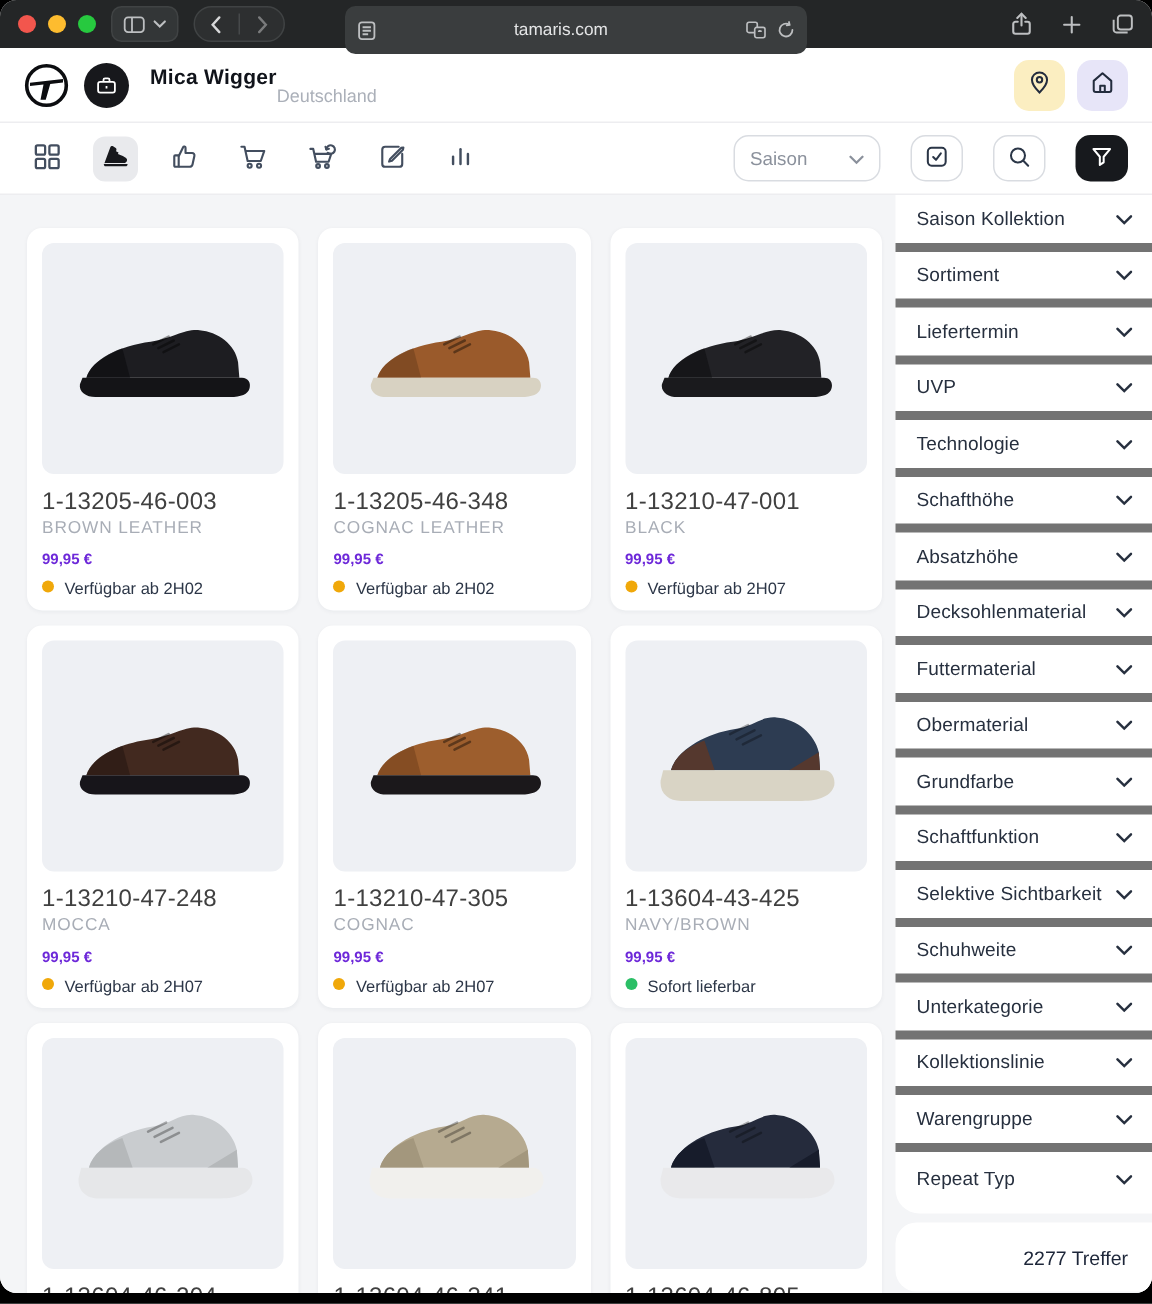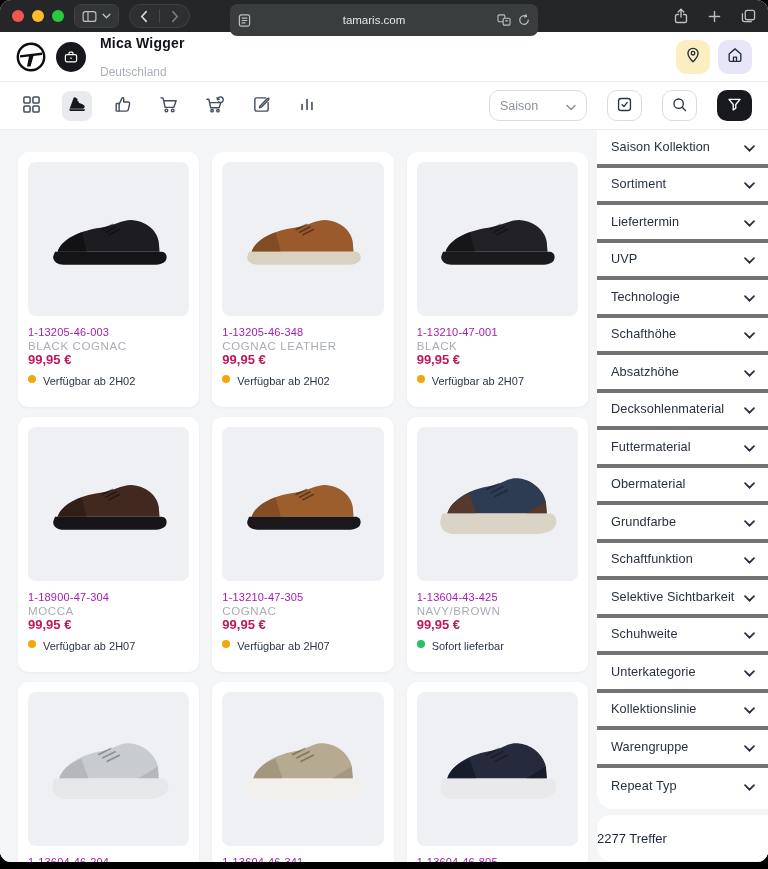--- a/index.html
+++ b/index.html
@@ -19,21 +19,21 @@
   .cicon svg { display:block; }
   .dim svg { opacity:.45; }
   .addressbar { position:absolute; left:50%; transform:translateX(-50%); top:4px; width:308px; height:24px; background:#3a3d3e; border-radius:7px; display:flex; align-items:center; padding:16px 8px; }
   .addressbar .url { flex:1; text-align:center; font-size:11.5px; color:#e4e5e6; }
   .chrome-right { margin-left:auto; display:flex; gap:20px; align-items:center; }
 
   
   .header { height:50px; background:#fff; border-bottom:1px solid #ededf0; display:flex; align-items:center; padding:0 16px; gap:10px; }
   .logo-circle { width:30px; height:30px; }
   .biz-badge { width:30px; height:30px; border-radius:50%; background:#17181c; display:flex; align-items:center; justify-content:center; }
-  .who { display:flex; flex-direction:column; margin-left:4px; }
+  .who { display:flex; flex-direction:row; margin-left:4px; }
   .who .name { font-size:14px; font-weight:700; color:#10131a; letter-spacing:.2px; }
   .who .country { font-size:12px; color:#abb0b9; margin-top:14px; }
   .header-right { margin-left:auto; display:flex; gap:8px; }
   .sq-btn { width:34px; height:34px; border-radius:10px; display:flex; align-items:center; justify-content:center; border:none; cursor:pointer; }
 
   
   .toolbar { height:48px; background:#fff; border-bottom:1px solid #ededf0; display:flex; align-items:center; padding:0 16px; }
   .tool-icons { display:flex; align-items:center; gap:16px; }
   .ticon { width:30px; height:30px; display:flex; align-items:center; justify-content:center; border-radius:8px; background:transparent; border:none; cursor:pointer; color:#434e5f; }
   .ticon.active { background:#e9eaed; }
@@ -43,33 +43,33 @@
   .ob-btn { width:35px; height:31px; border:1px solid #d9dce1; border-radius:10px; background:#fff; display:flex; align-items:center; justify-content:center; cursor:pointer; color:#2b3647; }
   .dark-btn { width:35px; height:31px; border-radius:10px; background:#17191d; border:none; display:flex; align-items:center; justify-content:center; cursor:pointer; }
 
   
   .content { display:flex; background:#f4f5f7; height:732px; overflow:hidden; }
   .main { flex:1; padding:22px 9px 0 18px; overflow:hidden; }
   .grid { display:grid; grid-template-columns:repeat(3, 1fr); gap:10px 13px; }
   .card { background:#fff; border-radius:10px; padding:10px; height:255px; overflow:hidden; box-shadow:0 1px 3px rgba(25,35,55,.05); cursor:pointer; }
   .imgbox { height:154px; background:#eef0f4; border-radius:8px; display:flex; align-items:center; justify-content:center; }
   .imgbox svg { width:120px; height:76px; }
-  .p-code { margin-top:10px; font-size:11px; color:#a21caf; letter-spacing:.2px; }
+  .p-code { margin-top:10px; font-size:16px; color:#404040; letter-spacing:.2px; }
   .p-name { margin-top:2px; font-size:11.5px; color:#a8adb6; letter-spacing:.6px; }
-  .p-price { font-size:13px; font-weight:700; color:#be185d; }
+  .p-price { margin-top:10px; font-size:10px; font-weight:700; color:#6d28d9; }
   .p-status { margin-top:8px; display:flex; align-items:flex-start; gap:7px; font-size:11px; color:#2c3647; }
   .dot { width:8px; height:8px; border-radius:50%; flex:0 0 8px; }
 
   
   .panel-col { width:171px; display:flex; flex-direction:column; }
   .panel { background:#fff; border-radius:0 0 0 16px; padding-bottom:4px; }
-  .f-row { height:37.5px; display:flex; align-items:center; justify-content:space-between; padding:0 13px 0 14px; border-bottom:4px solid #737373; cursor:pointer; }
+  .f-row { height:37.5px; display:flex; align-items:center; justify-content:space-between; padding:0 13px 0 14px; border-bottom:6px solid #737373; cursor:pointer; }
   .panel .f-row:last-of-type { border-bottom:none; }
   .f-label { font-size:12.7px; color:#27303f; letter-spacing:.1px; }
-  .treffer { margin-top:6px; height:46px; background:#fff; border-radius:14px 0 0 14px; display:flex; align-items:center; padding-right:16px; }
+  .treffer { margin-top:6px; height:46px; background:#fff; border-radius:14px 0 0 14px; display:flex; align-items:center; justify-content:flex-end; padding-right:16px; }
   .treffer span { font-size:13px; color:#1d2639; }
 </style>
 </head>
 <body>
 
 <div class="window">
 
   <div class="chrome">
     <div class="traffic">
       <span class="light red"></span>
@@ -298,21 +298,21 @@
             <div class="imgbox">
               <svg viewBox="0 0 140 86">
                 <path d="M10 58 C14 44 36 33 60 30 C78 27 86 20 98 21 C112 22 126 32 128 46 L129 58 Z" fill="#1d1d21"></path>
                 <path d="M10 58 C13 48 24 40 38 35 L44 58 Z" opacity="0.55" fill="#0a0a0c"></path>
                 <path d="M62 32 L74 26 M66 35 L78 29 M70 38 L82 32" stroke="rgba(0,0,0,0.4)" stroke-width="2" fill="none" stroke-linecap="round"></path>
                 <path d="M7 58 L131 58 C136 58 138 62 137 66 C136 71 130 73 122 73 L17 73 C10 73 4 69 5 63 Z" fill="#141417"></path>
               </svg>
 
             </div>
             <div class="p-code">1-13205-46-003</div>
-            <div class="p-name">BLACK COGNAC</div>
+            <div class="p-name">BROWN LEATHER</div>
             <div class="p-price">99,95 €</div>
             <div class="p-status">
               <span class="dot" style="background: rgb(240, 168, 10);"></span>
               <span>Verfügbar ab 2H02</span>
             </div>
           </div>
 
           <div class="card">
             <div class="imgbox">
               <svg viewBox="0 0 140 86">
@@ -354,21 +354,21 @@
           <div class="card">
             <div class="imgbox">
               <svg viewBox="0 0 140 86">
                 <path d="M10 58 C14 44 36 33 60 30 C78 27 86 20 98 21 C112 22 126 32 128 46 L129 58 Z" fill="#42291f"></path>
                 <path d="M10 58 C13 48 24 40 38 35 L44 58 Z" opacity="0.55" fill="#241611"></path>
                 <path d="M62 32 L74 26 M66 35 L78 29 M70 38 L82 32" stroke="rgba(0,0,0,0.4)" stroke-width="2" fill="none" stroke-linecap="round"></path>
                 <path d="M7 58 L131 58 C136 58 138 62 137 66 C136 71 130 73 122 73 L17 73 C10 73 4 69 5 63 Z" fill="#17151a"></path>
               </svg>
 
             </div>
-            <div class="p-code">1-18900-47-304</div>
+            <div class="p-code">1-13210-47-248</div>
             <div class="p-name">MOCCA</div>
             <div class="p-price">99,95 €</div>
             <div class="p-status">
               <span class="dot" style="background: rgb(240, 168, 10);"></span>
               <span>Verfügbar ab 2H07</span>
             </div>
           </div>
 
           <div class="card">
             <div class="imgbox">

